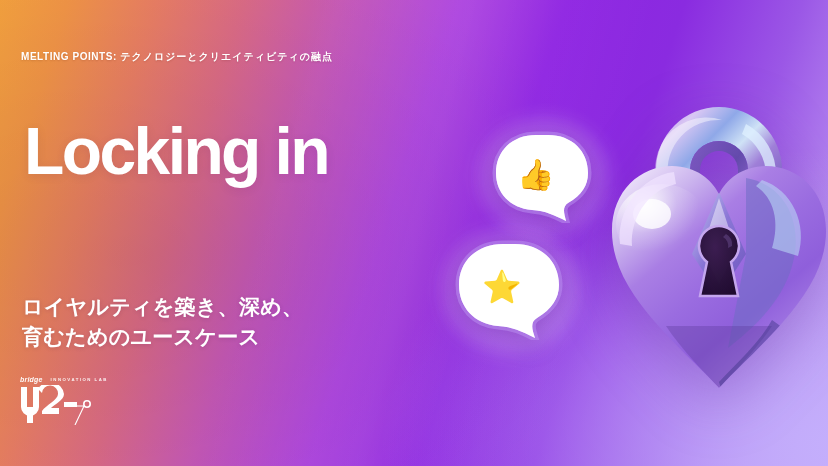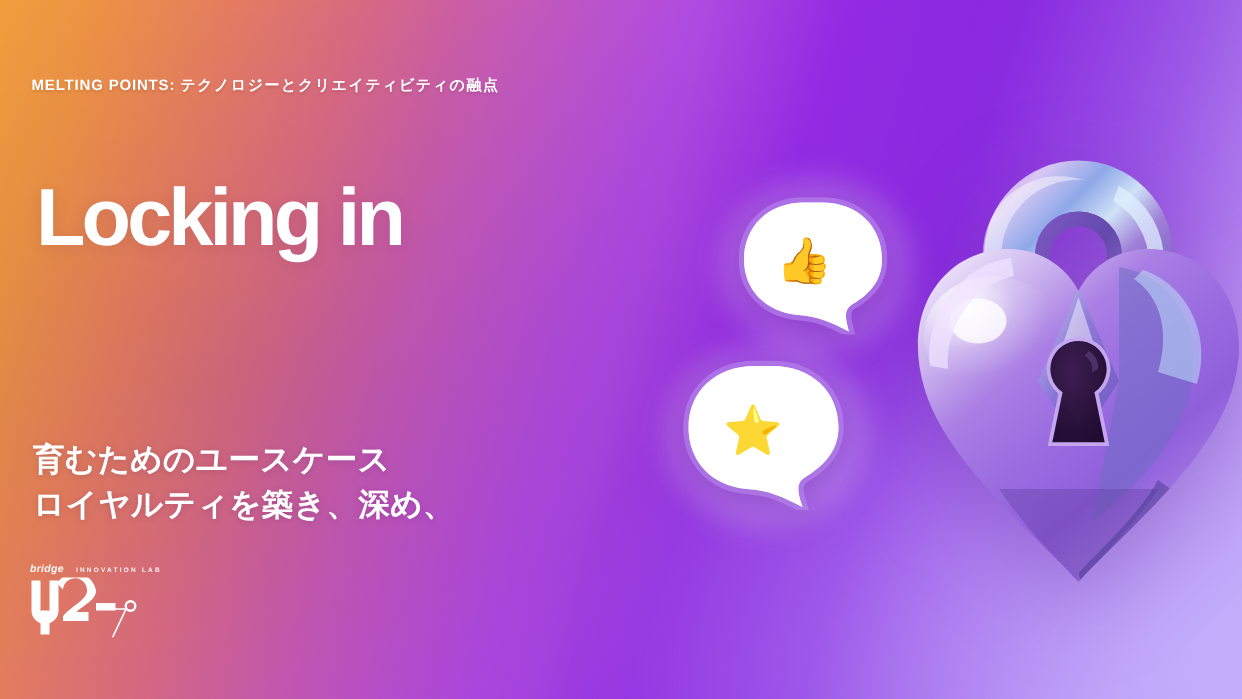--- a/index.html
+++ b/index.html
@@ -51,21 +51,21 @@
     letter-spacing:0.55px; white-space:nowrap;
     text-shadow:0 1px 2px rgba(90,30,10,0.18);
     margin-top:19px;
   }
   .eyebrow .jp{ letter-spacing:1.0px; }
 
   
   .headline{
     position:absolute; left:24px; top:121px;
     color:#ffffff;
-    font-size:54px; font-weight:700;
+    font-size:66px; font-weight:700;
     line-height:0.92;
     letter-spacing:-2.6px;
     text-shadow:0 2px 10px rgba(70,20,90,0.10);
   }
   .headline .l2{ display:block; }
 
   
   .subtitle{
     position:absolute; left:22px; top:292px;
     color:#ffffff;
@@ -224,22 +224,22 @@
   <div class="eyebrow">
     <span>MELTING POINTS:</span>
     <span class="jp">テクノロジーとクリエイティビティの融点</span>
   </div>
 
   <h1 class="headline">
     <span class="l1">Locking in</span>
   </h1>
 
   <div class="subtitle">
+    <span>ロイヤルティを築き、深め、</span>
     <span>育むためのユースケース</span>
-    <span>ロイヤルティを築き、深め、</span>
   </div>
 
   <div class="logo">
     <div class="logo-top">
       <span class="logo-word">bridge</span>
       <span class="logo-tag">INNOVATION LAB</span>
     </div>
     <div class="logo-mark">
       <svg width="76" height="40" viewBox="0 0 76 40" xmlns="http://www.w3.org/2000/svg">
 

